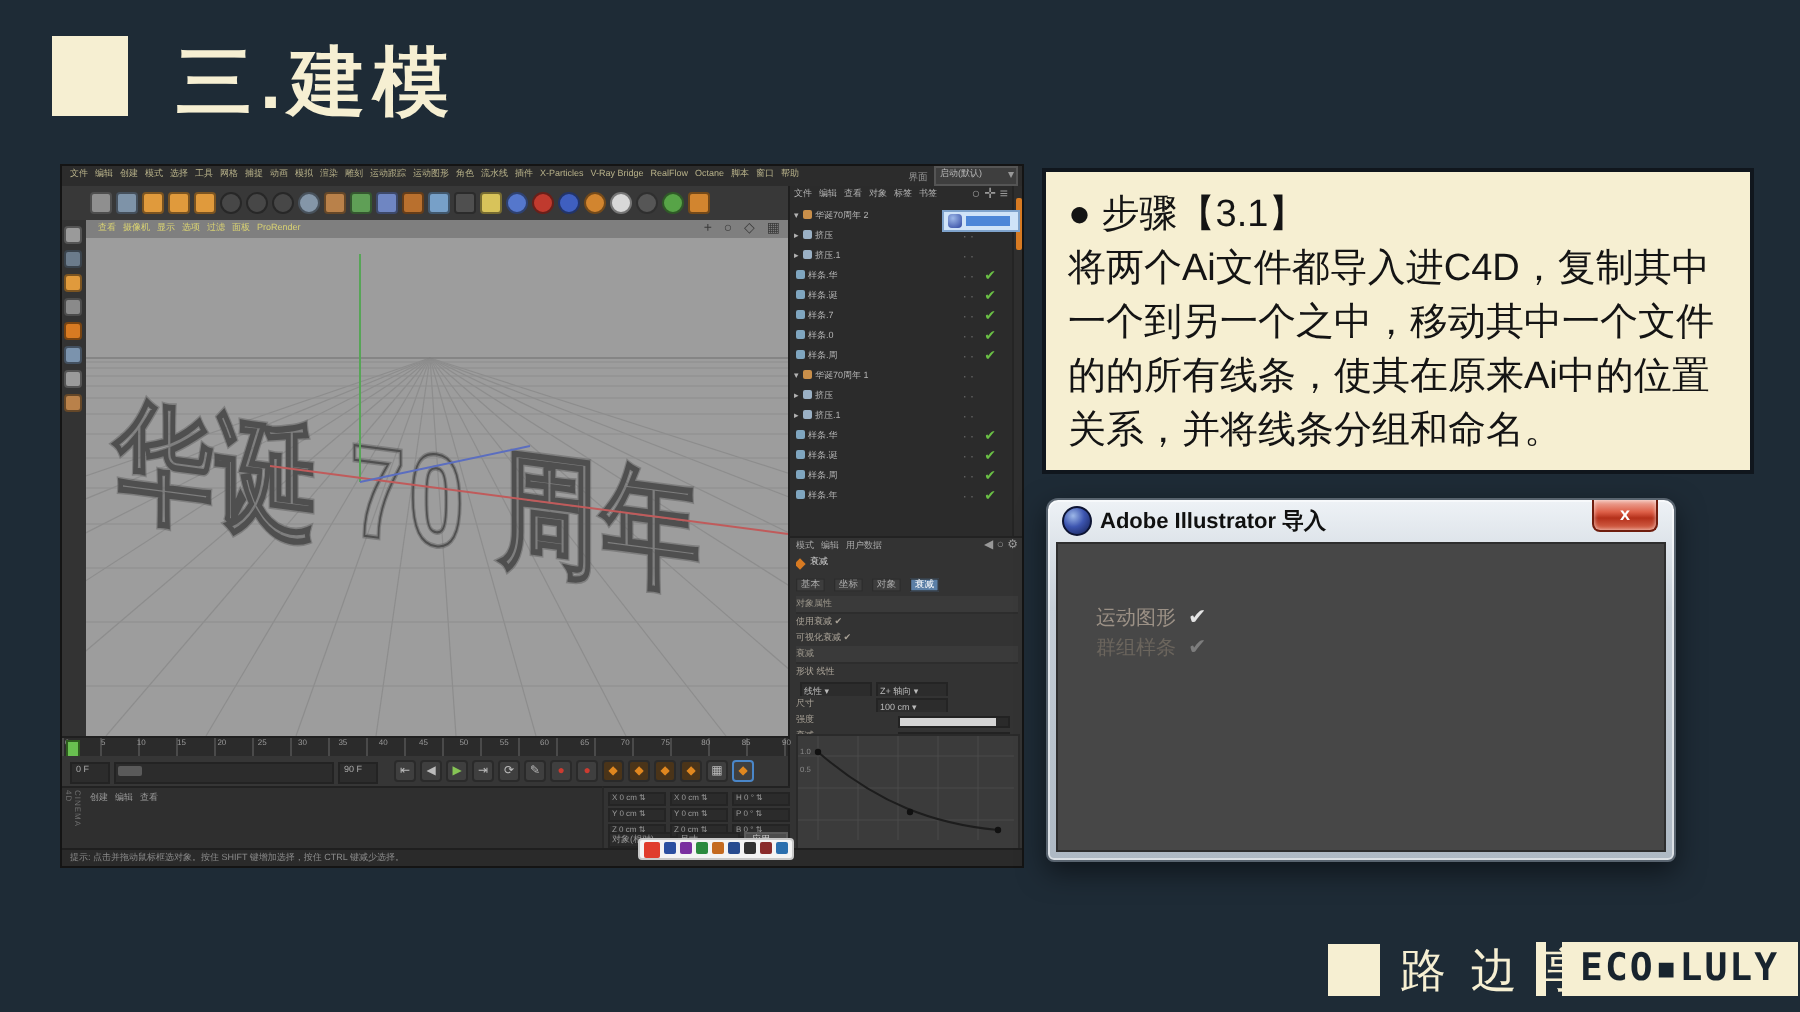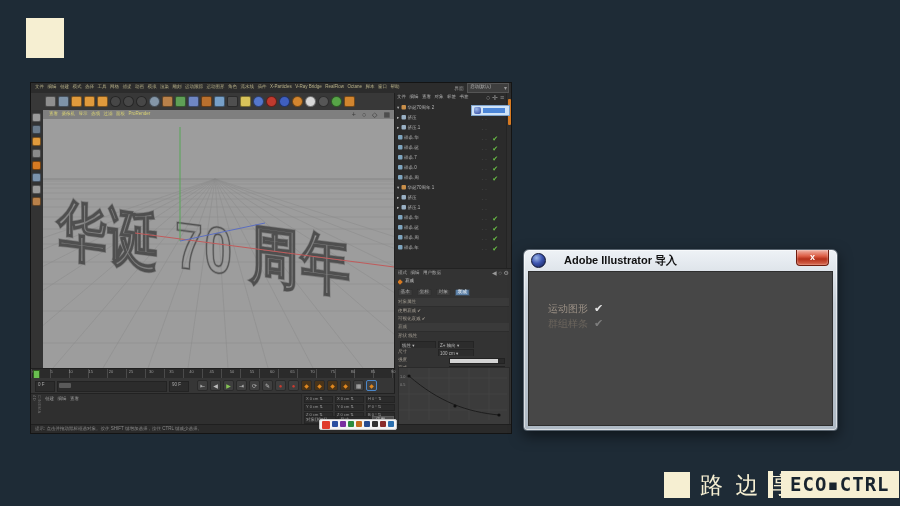--- a/index.html
+++ b/index.html
@@ -18,21 +18,21 @@
   
   #dialog{position:absolute;left:523px;top:249px;width:315px;height:182px;
           background:linear-gradient(#eef2f6,#c6cfd8 30%,#aeb9c4);
           border:1px solid #59646f;border-radius:6px 6px 4px 4px;
           box-shadow:0 5px 14px rgba(0,0,0,.5), inset 0 0 0 1px rgba(255,255,255,.55);
           box-sizing:border-box;}
   #dlg-titlebar{position:absolute;left:0;top:0;right:0;height:21px;display:flex;align-items:center;padding-left:7px;}
   #dlg-icon{width:13px;height:13px;border-radius:50%;
             background:radial-gradient(circle at 35% 30%,#9db8e8 0%,#3d55b0 45%,#121d4e 100%);
             border:1px solid #0d1433;}
-  #dlg-title{margin-left:18px;font-size:11px;font-weight:bold;color:#101010;}
+  #dlg-title{margin-left:4px;font-size:11px;font-weight:bold;color:#101010;}
   #dlg-close{position:absolute;right:8px;top:0;width:31px;height:15px;
              background:linear-gradient(#f0b3a6,#dd5f47 40%,#b4301a 60%,#d96a50);
              border:1px solid #6f1d0e;border-top:none;border-radius:0 0 4px 4px;
              color:#fff;font-size:9px;font-weight:bold;text-align:center;line-height:14px;
              box-shadow:inset 0 0 2px rgba(255,255,255,.7);}
   #dlg-client{position:absolute;left:4px;top:21px;right:4px;bottom:4px;background:#474747;border:1px solid #2e2e2e;}
   .dlg-row{position:absolute;left:19px;height:15px;display:flex;align-items:center;}
   .dlg-label{font-size:10px;color:#9c9186;}
   .dlg-label.dis{color:#6b655d;}
   #dlg-scale-input{position:absolute;left:53px;top:-1px;width:47px;height:14px;background:#383838;
@@ -162,20 +162,21 @@
   .sdot{width:6px;height:6px;border-radius:1px;}
   #status{position:absolute;left:0;top:341px;width:480px;height:9px;background:#2a2a2a;border-top:1px solid #1f1f1f;overflow:hidden;}
   #status .tl{color:#8a8a8a;margin:1px 0 0 4px;}
 </style>
 </head>
 <body>
 
 <div id="stage">
 
   <div id="title-square" class="cream"></div>
+  <div id="slide-title">三.建模</div>
 
   <div id="c4d">
 
     <div id="c4d-menubar">
       <div class="tl"><span class="mi">文件</span><span class="mi">编辑</span><span class="mi">创建</span><span class="mi">模式</span><span class="mi">选择</span><span class="mi">工具</span><span class="mi">网格</span><span class="mi">捕捉</span><span class="mi">动画</span><span class="mi">模拟</span><span class="mi">渲染</span><span class="mi">雕刻</span><span class="mi">运动跟踪</span><span class="mi">运动图形</span><span class="mi">角色</span><span class="mi">流水线</span><span class="mi">插件</span><span class="mi">X-Particles</span><span class="mi">V-Ray Bridge</span><span class="mi">RealFlow</span><span class="mi">Octane</span><span class="mi">脚本</span><span class="mi">窗口</span><span class="mi">帮助</span></div>
     </div>
     <div id="iface">
       <span id="iface-label">界面</span>
       <span id="iface-box">
         <span class="tl">启动(默认)</span>
@@ -569,20 +570,27 @@
           <div class="sdot" style="background: rgb(50, 50, 50);"></div>
           <div class="sdot" style="background: rgb(138, 43, 43);"></div>
           <div class="sdot" style="background: rgb(43, 111, 174);"></div>
         </div>
       </div>
     <div id="status">
       <div class="tl">提示: 点击并拖动鼠标框选对象。按住 SHIFT 键增加选择，按住 CTRL 键减少选择。</div>
     </div>
   </div>
 
+  <div id="steps-box">
+    <div class="hd">
+      <span>●</span>
+      <span>步骤【3.1】</span>
+    </div>
+    <div>将两个Ai文件都导入进C4D，复制其中一个到另一个之中，移动其中一个文件的的所有线条，使其在原来Ai中的位置关系，并将线条分组和命名。</div>
+  </div>
 
   <div id="dialog">
     <div id="dlg-titlebar">
       <div id="dlg-icon"></div>
       <div id="dlg-title">Adobe Illustrator 导入</div>
     </div>
     <div id="dlg-close">x</div>
     <div id="dlg-client">
       <div class="dlg-row" style="top:29px">
         <span class="dlg-label">运动图形</span>
@@ -591,15 +599,15 @@
       <div class="dlg-row" style="top:44px">
         <span class="dlg-label dis">群组样条</span>
         <span class="dlg-check dis">✔</span>
       </div>
     </div>
   </div>
 
   <div id="footer-square" class="cream"></div>
   <div id="footer-brand">路 边 享</div>
   <div id="footer-divider" class="cream"></div>
-  <div id="footer-badge">ECO▪CTRL</div>
+  <div id="footer-badge">ECO▪LULY</div>
 
 </div>
 
 </body></html>

